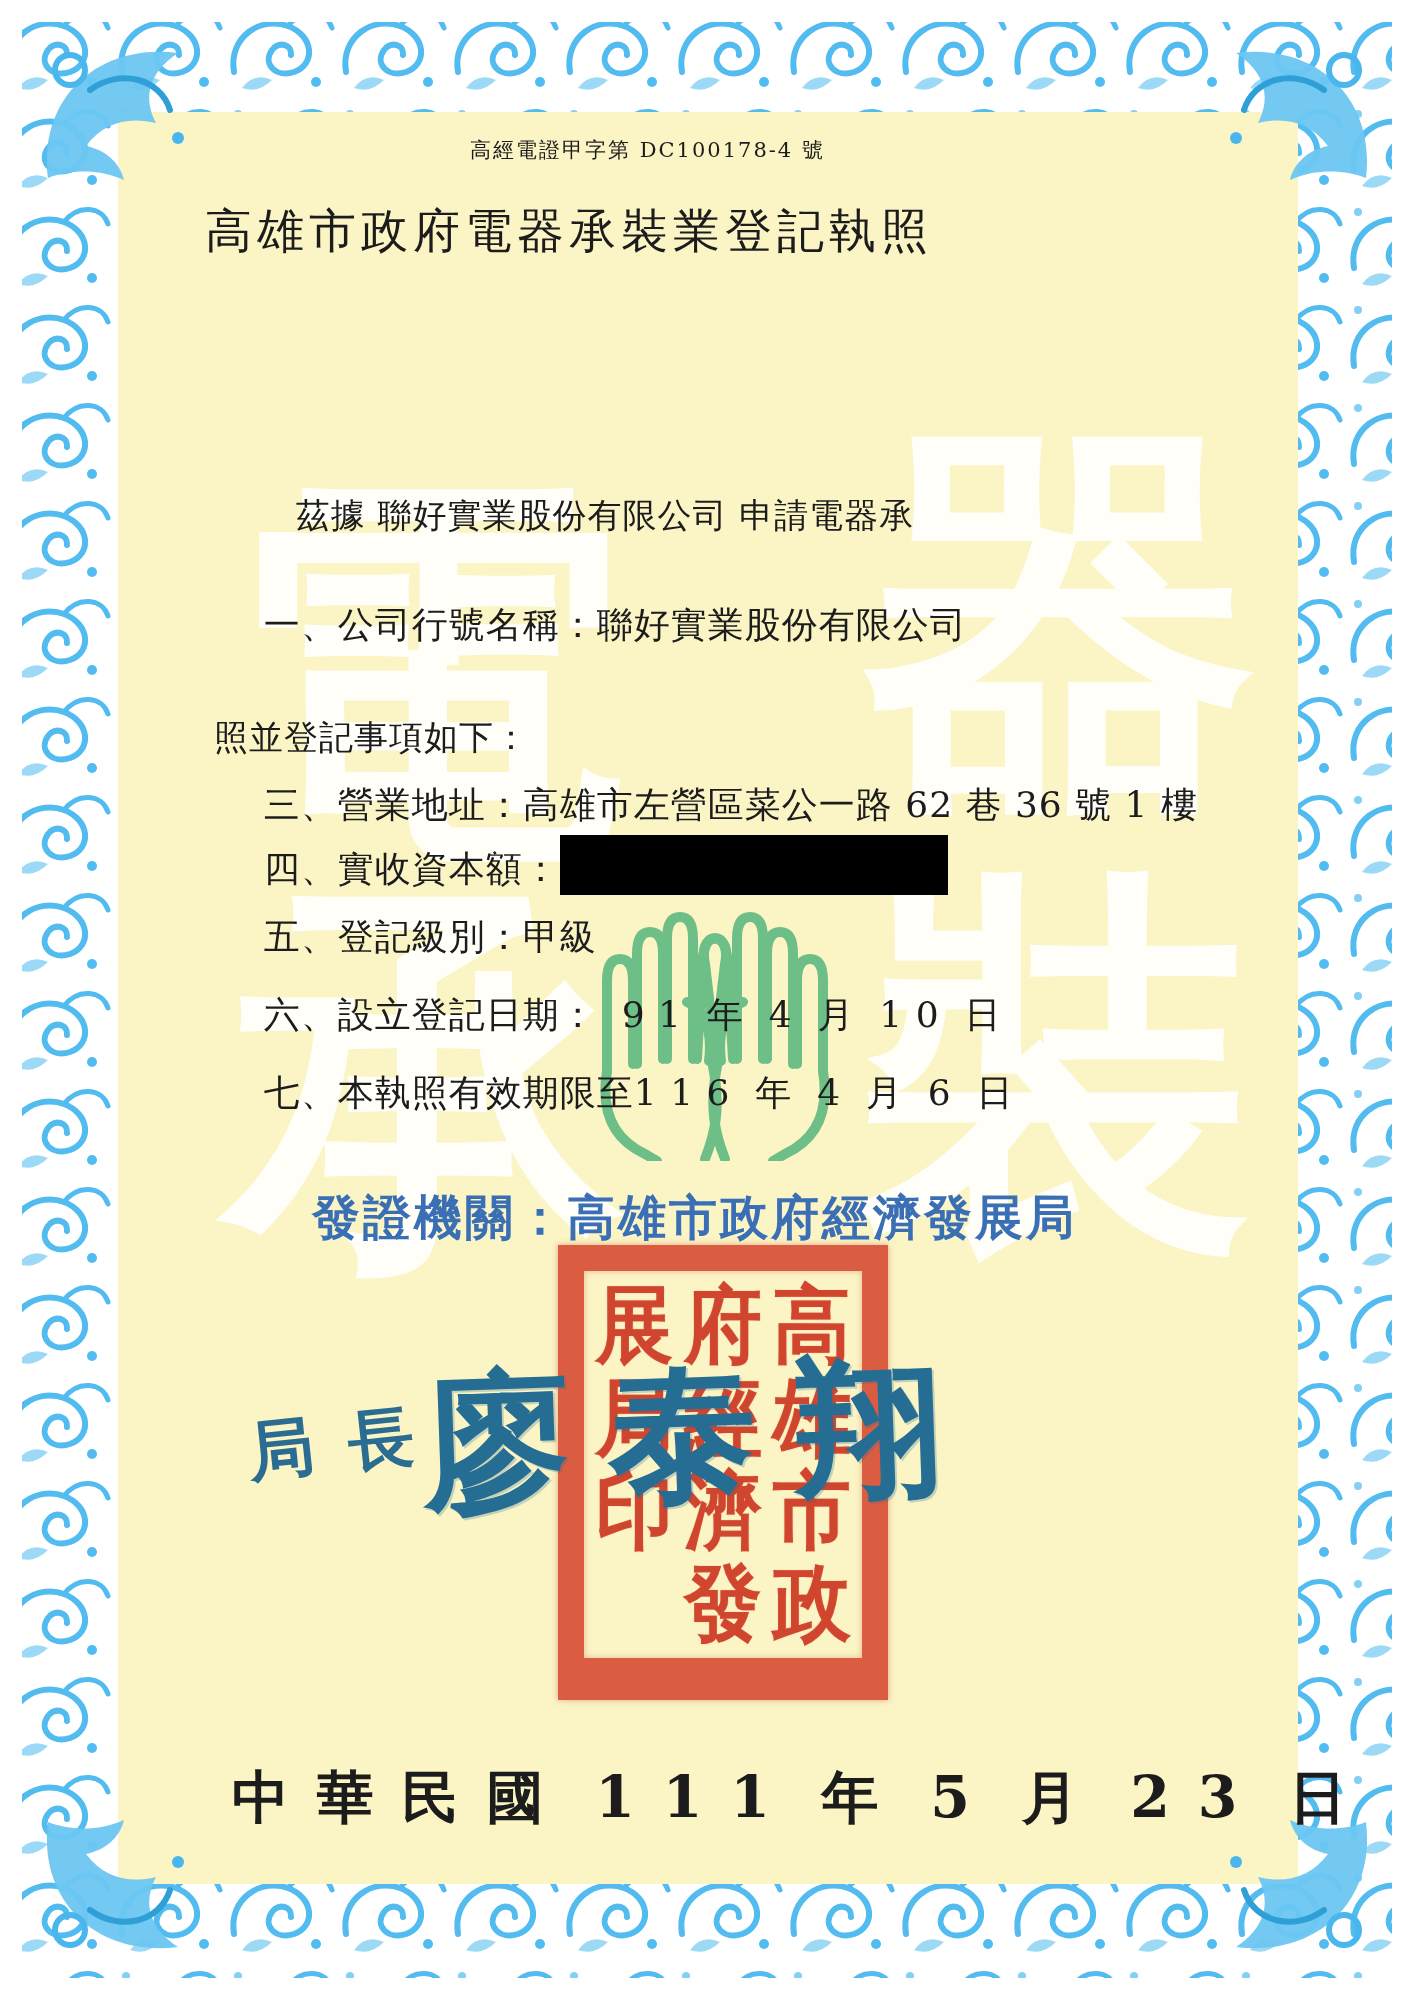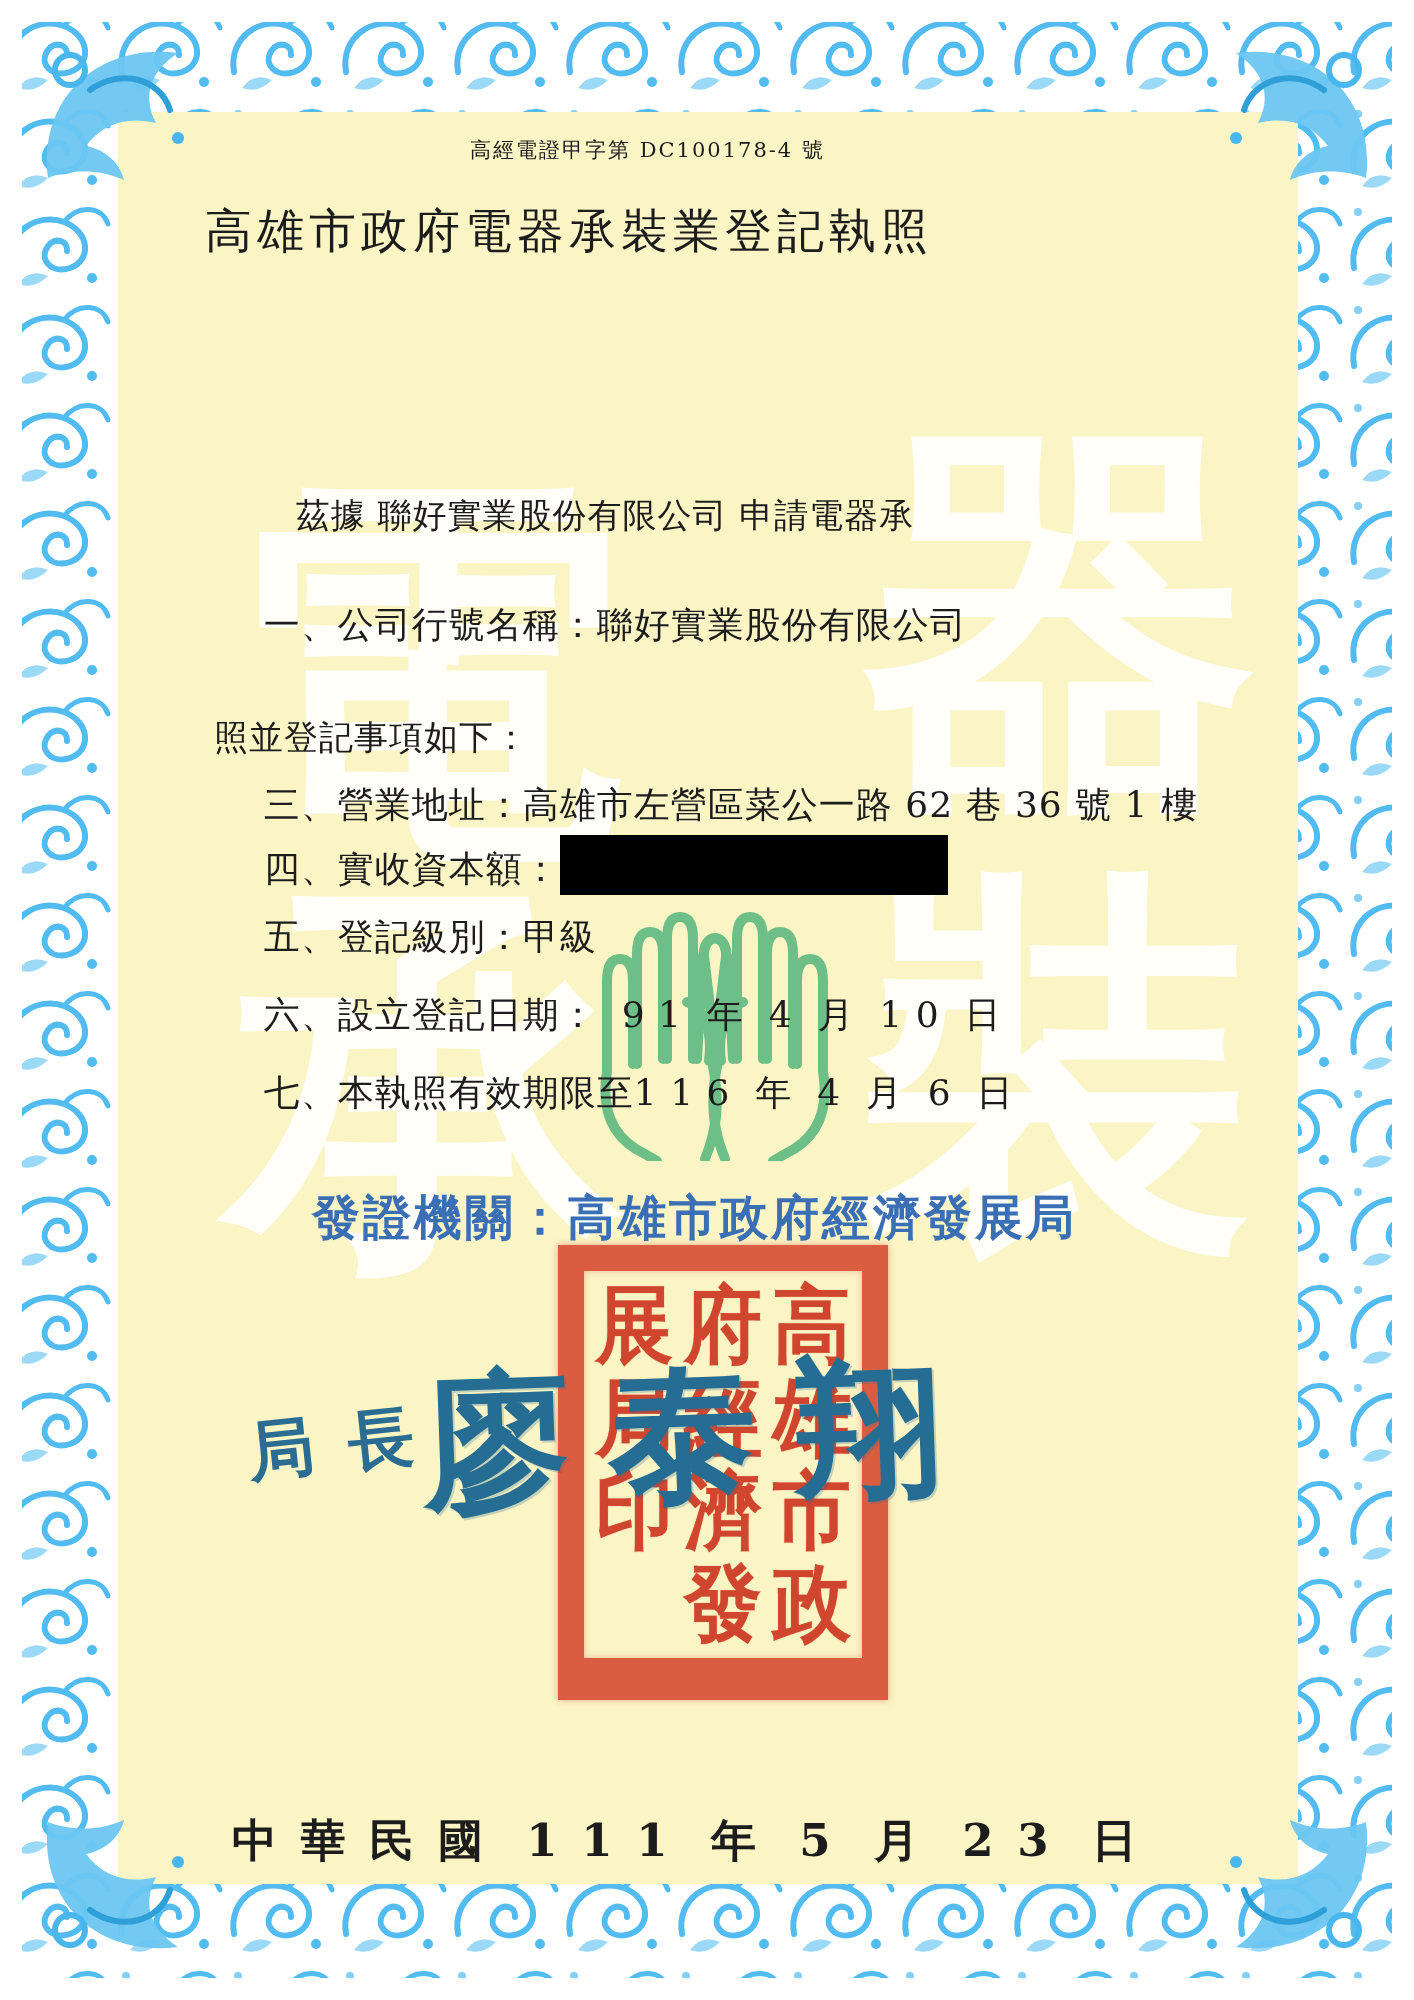--- a/index.html
+++ b/index.html
@@ -75,22 +75,22 @@
   }
   .seal-ch {
     display:flex; align-items:center; justify-content:center;
     font-size:78px; font-weight:bold; color:rgba(206,62,40,0.9);
     transform:scaleY(1.08);
     text-shadow:0 0 1px rgba(206,62,40,.6);
     line-height:1;
   }
 
   .date-line {
-    top:1811px; left:232px; z-index:4;
-    font-size:45px; font-weight:bold; letter-spacing:4px;
+    top:1760px; left:232px; z-index:4;
+    font-size:57px; font-weight:bold; letter-spacing:4px;
   }
 </style>
 </head>
 <body>
 
 <div id="page">
 
   <svg id="border-svg" width="1414" height="2000" viewBox="0 0 1414 2000">
     <defs>
       <pattern id="bpat" width="112" height="98" patternUnits="userSpaceOnUse">

